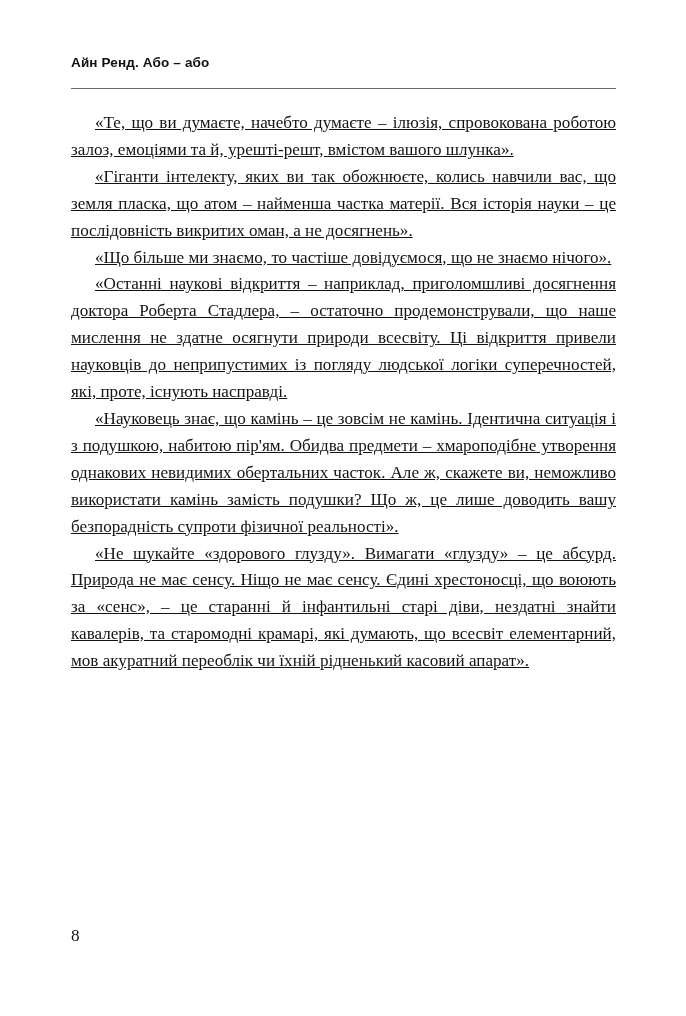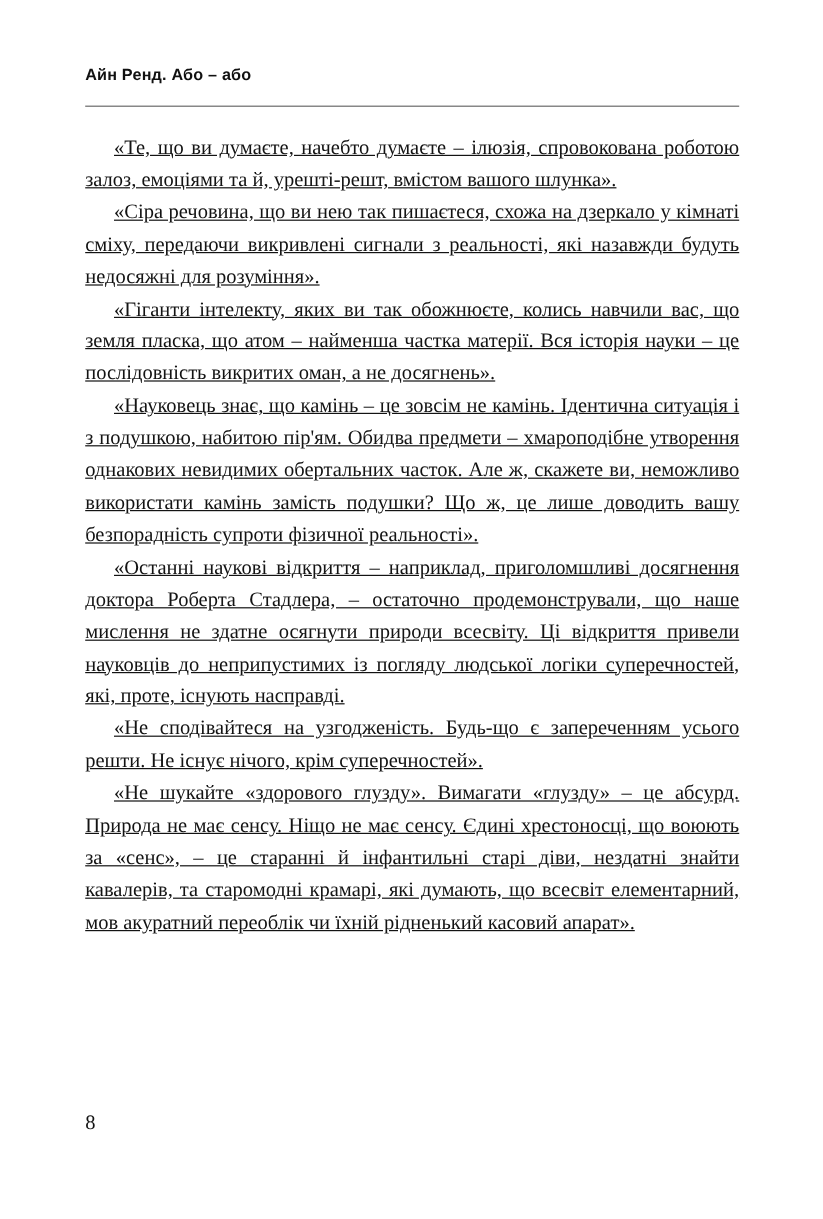--- a/index.html
+++ b/index.html
@@ -90,23 +90,22 @@
 <div class="page">
 
   <div class="running-head">
     <div class="running-head-title">Айн Ренд. Або – або</div>
   </div>
 
   <div class="header-rule"></div>
 
   <div class="body-text">
     <p>«Те, що ви думаєте, начебто думаєте – ілюзія, спровокована роботою залоз, емоціями та й, урешті-решт, вмістом вашого шлунка».</p>
-    <p>«Сіра речовина, що ви нею так пишаєтеся, схожа на дзеркало у кімнаті сміху, передаючи викривлені сигнали з реальності, які назавжди будуть недосяжні для розуміння».</p>
     <p>«Гіганти інтелекту, яких ви так обожнюєте, колись навчили вас, що земля пласка, що атом – найменша частка матерії. Вся історія науки – це послідовність викритих оман, а не досягнень».</p>
+    <p>«Що більше ми знаємо, то частіше довідуємося, що не знаємо нічого».</p>
+    <p>«Останні наукові відкриття – наприклад, приголомшливі досягнення доктора Роберта Стадлера, – остаточно продемонстрували, що наше мислення не здатне осягнути природи всесвіту. Ці відкриття привели науковців до неприпустимих із погляду людської логіки суперечностей, які, проте, існують насправді.</p>
     <p>«Науковець знає, що камінь – це зовсім не камінь. Ідентична ситуація і з подушкою, набитою пір'ям. Обидва предмети – хмароподібне утворення однакових невидимих обертальних часток. Але ж, скажете ви, неможливо використати камінь замість подушки? Що ж, це лише доводить вашу безпорадність супроти фізичної реальності».</p>
-    <p>«Останні наукові відкриття – наприклад, приголомшливі досягнення доктора Роберта Стадлера, – остаточно продемонстрували, що наше мислення не здатне осягнути природи всесвіту. Ці відкриття привели науковців до неприпустимих із погляду людської логіки суперечностей, які, проте, існують насправді.</p>
-    <p>«Не сподівайтеся на узгодженість. Будь-що є запереченням усього решти. Не існує нічого, крім суперечностей».</p>
     <p>«Не шукайте «здорового глузду». Вимагати «глузду» – це абсурд. Природа не має сенсу. Ніщо не має сенсу. Єдині хрестоносці, що воюють за «сенс», – це старанні й інфантильні старі діви, нездатні знайти кавалерів, та старомодні крамарі, які думають, що всесвіт елементарний, мов акуратний переоблік чи їхній рідненький касовий апарат».</p>
   </div>
 
   <div class="folio">8</div>
 
 </div>
 
 </body></html>

